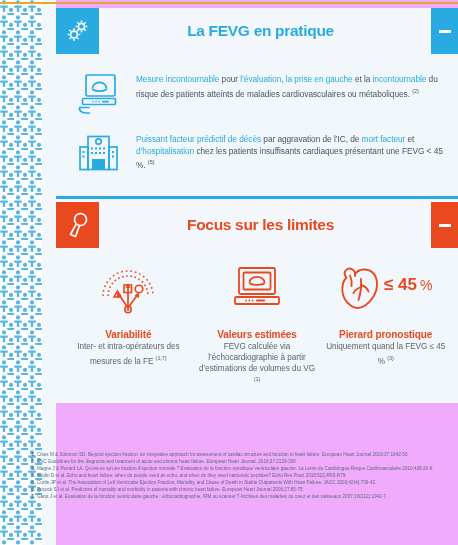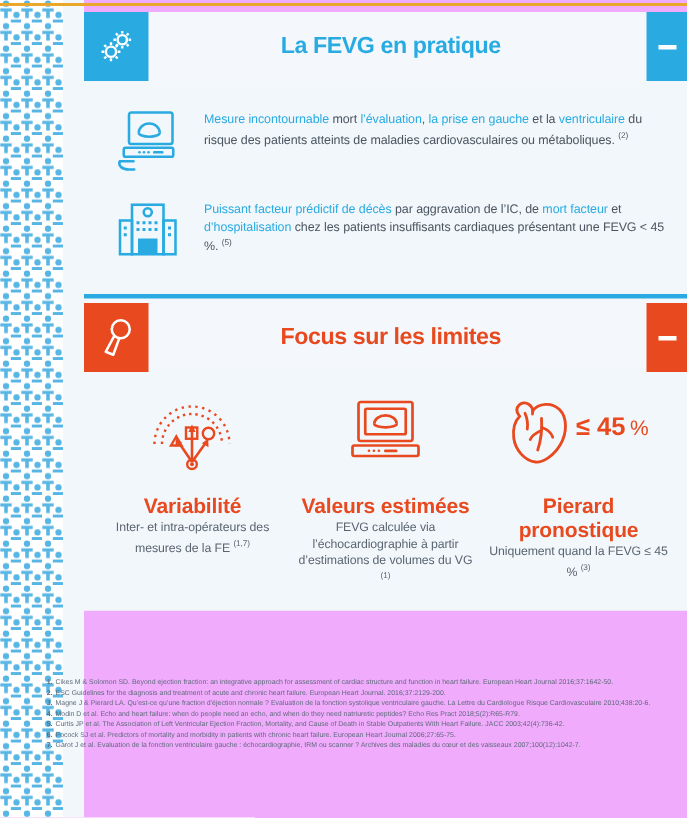--- a/index.html
+++ b/index.html
@@ -108,21 +108,21 @@
   
   .cols { display: flex; align-items: flex-start; }
   .col {
     flex: 1 1 33.33%;
     display: flex; flex-direction: column; align-items: center;
     padding: 8px 4px 4px 4px;
   }
   .col-icon { height: 60px; display: flex; align-items: center; justify-content: center; }
   .col-title {
     margin-top: 10px;
-    font-size: 14px; font-weight: bold; color: #e8491f;
+    font-size: 10px; font-weight: bold; color: #e8491f;
     text-align: center; letter-spacing: -0.1px;
   }
   .col-desc {
     margin-top: 2px;
     font-size: 8.2px; line-height: 10.8px;
     color: #5a6570; text-align: center; letter-spacing: -0.05px;
   }
   .col-desc sup { font-size: 5.5px; vertical-align: super; }
 
   
@@ -198,21 +198,21 @@
             </g>
             <g fill="#29abe2">
               <circle cx="16" cy="28.5" r="0.85"></circle>
               <circle cx="19" cy="28.5" r="0.85"></circle>
               <circle cx="22" cy="28.5" r="0.85"></circle>
               <rect x="25" y="27.7" width="7" height="1.7" rx="0.8"></rect>
             </g>
           </svg>
         </div>
         <div class="row-text">
-          <b>Mesure incontournable</b><span> mort </span><b>l’évaluation</b><span>, </span><b>la prise en gauche</b><span> et la </span><b>ventriculaire</b><span> du risque des patients atteints de maladies cardiovasculaires ou métaboliques. </span><sup>(2)</sup>
+          <b>Mesure incontournable</b><span> pour </span><b>l’évaluation</b><span>, </span><b>la prise en gauche</b><span> et la </span><b>incontournable</b><span> du risque des patients atteints de maladies cardiovasculaires ou métaboliques. </span><sup>(2)</sup>
         </div>
       </div>
 
       <div class="row">
         <div class="row-icon">
           <svg width="44" height="40" viewBox="0 0 44 40">
             <g fill="none" stroke="#29abe2" stroke-width="1.7">
               <rect x="11" y="2.5" width="21" height="33"></rect>
               <rect x="3" y="13" width="8" height="22.5"></rect>
               <rect x="32" y="13" width="8" height="22.5"></rect>

